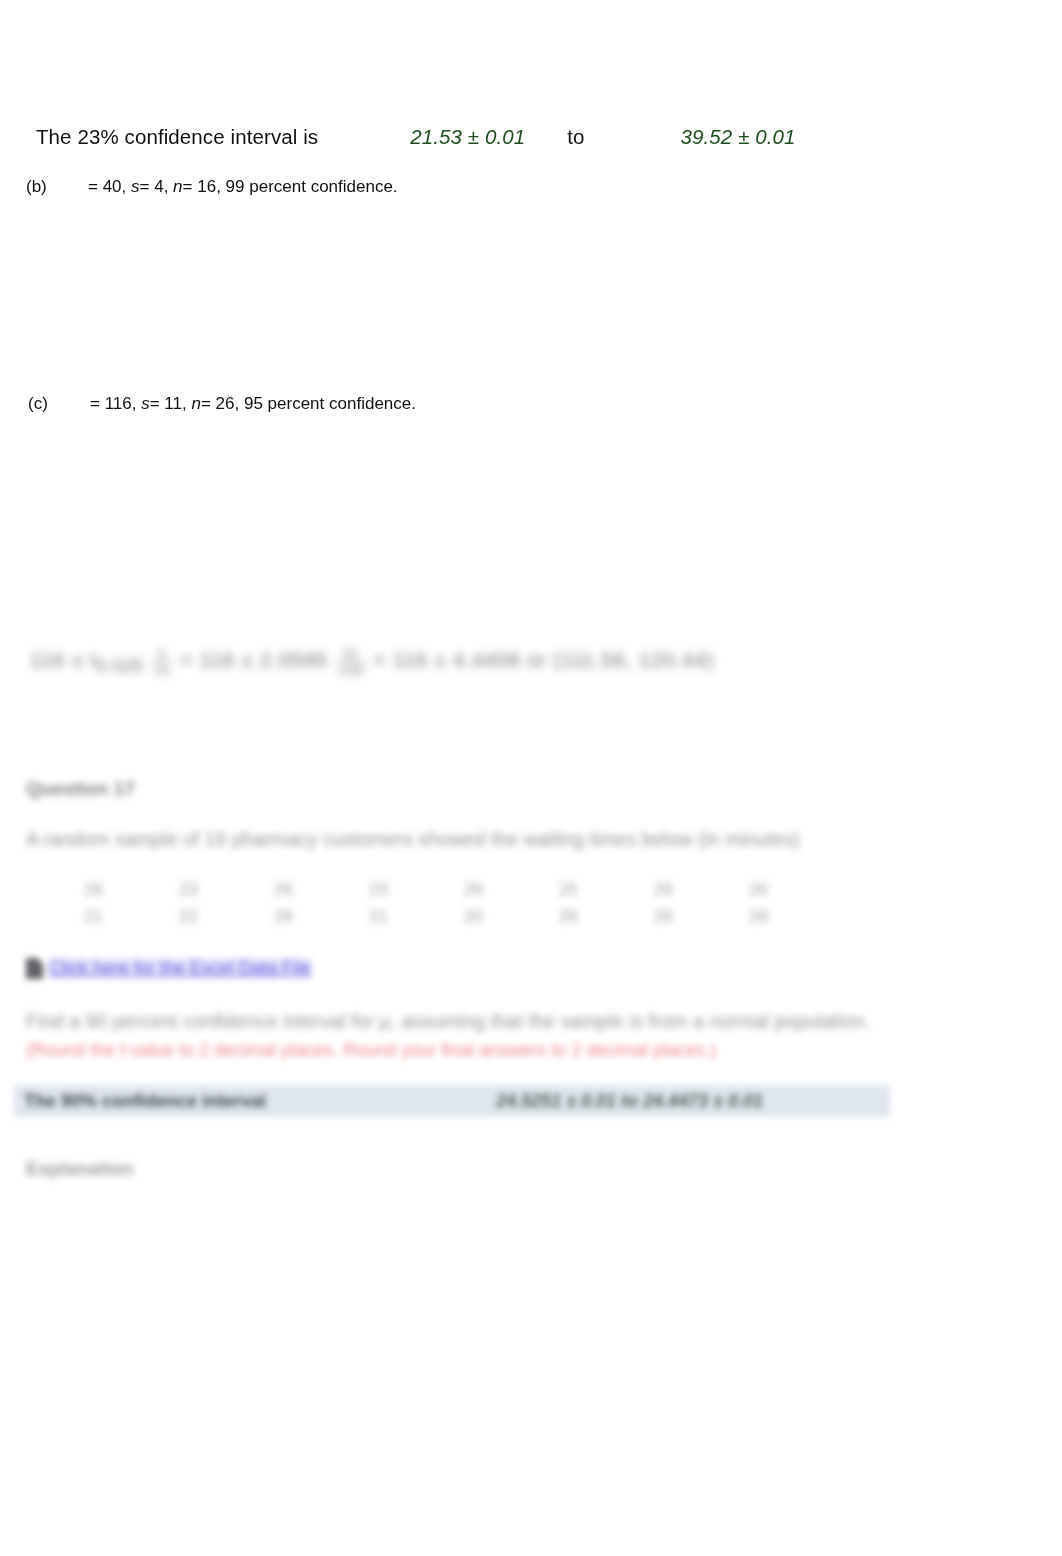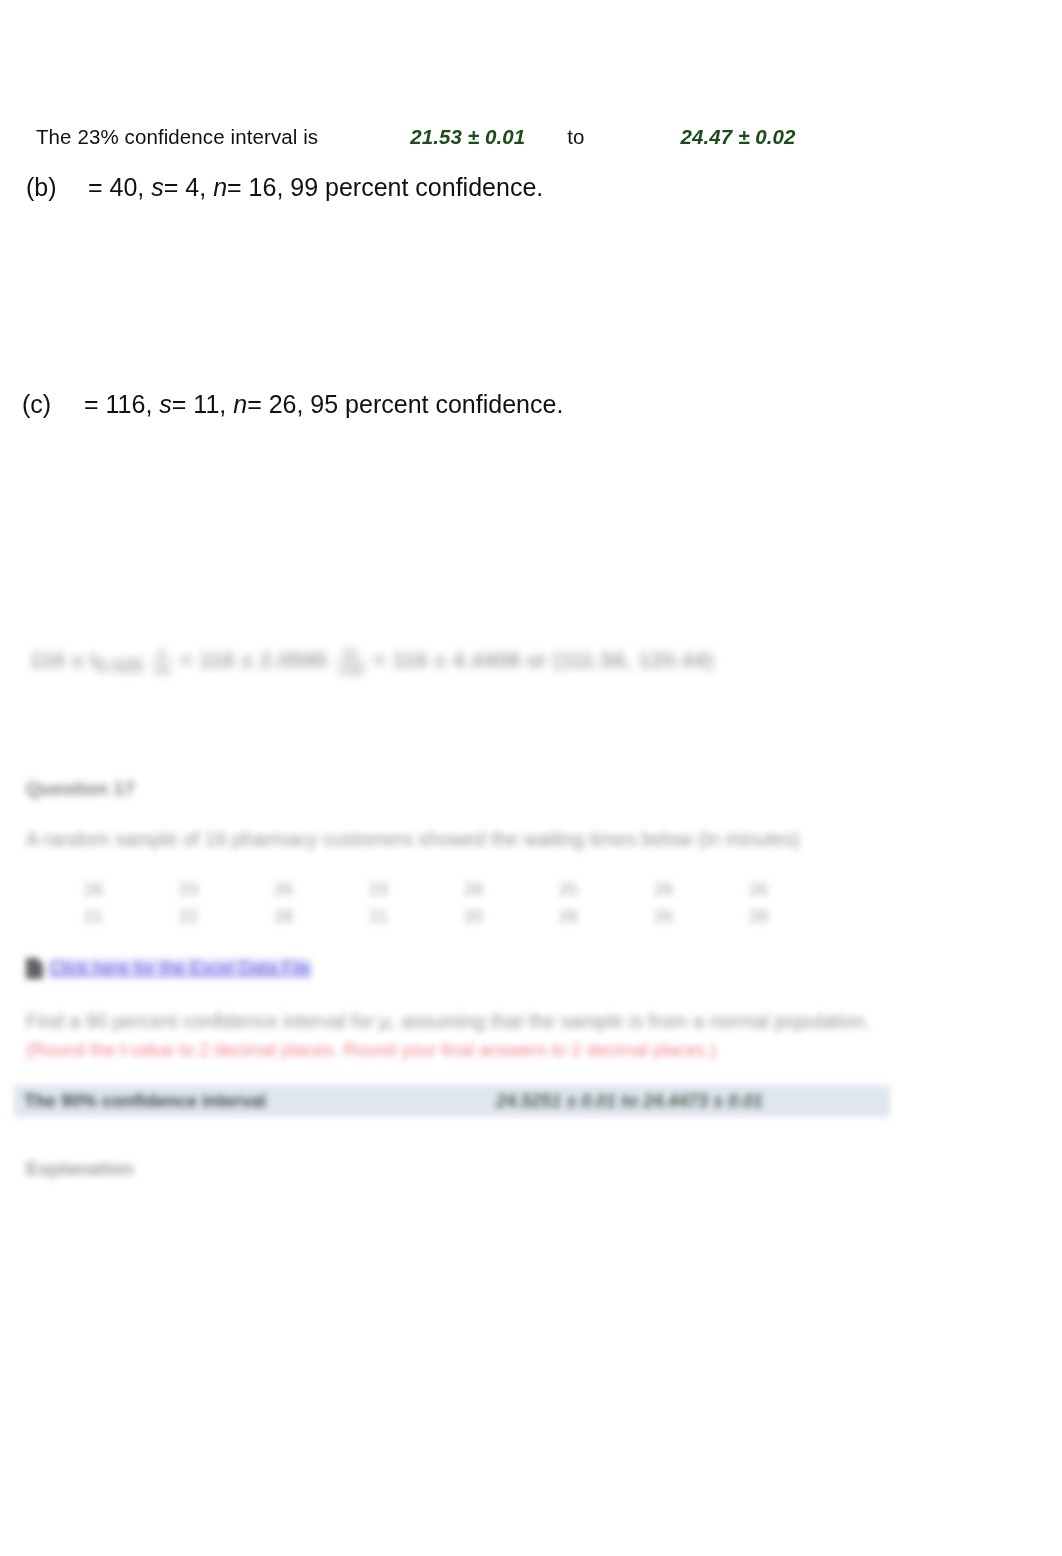--- a/index.html
+++ b/index.html
@@ -29,38 +29,38 @@
     top: 122px;
     font-size: 20.5px;
     line-height: 30px;
     white-space: nowrap;
     letter-spacing: 0.1px;
   }
   .ci-label { color: #111111; }
   .ci-value {
     color: #1d4d1d;
     font-style: italic;
-    font-weight: 700;
+    font-weight: 400;
   }
   .sp-1 { display: inline-block; width: 92px; }
   .sp-2 { display: inline-block; width: 42px; }
   .sp-3 { display: inline-block; width: 96px; }
 
   .item {
     position: absolute;
-    font-size: 25px;
+    font-size: 17px;
     line-height: 30px;
     white-space: nowrap;
     color: #111111;
   }
   .item .tag { display: inline-block; width: 62px; }
   .item i { font-style: italic; }
 
   .item-b { left: 26px; top: 172px; }
-  .item-c { left: 22px; top: 389px; }
+  .item-c { left: 28px; top: 389px; }
 
   
   .blur {
     position: absolute;
     color: #3a3a3a;
     white-space: nowrap;
     overflow: hidden;
   }
   .b-formula {
     left: 30px;
@@ -209,21 +209,21 @@
     opacity: 0.52;
     color: #3a3a3a;
   }
 </style>
 </head>
 <body>
 
 <div class="page">
 
   <div class="line-ci">
-    <span class="ci-label">The 23% confidence interval is</span><span class="sp-1"></span><span class="ci-value">21.53 ± 0.01</span><span class="sp-2"></span><span class="ci-label">to</span><span class="sp-3"></span><span class="ci-value">24.47 ± 0.02</span>
+    <span class="ci-label">The 23% confidence interval is</span><span class="sp-1"></span><span class="ci-value">21.53 ± 0.01</span><span class="sp-2"></span><span class="ci-label">to</span><span class="sp-3"></span><span class="ci-value">39.52 ± 0.01</span>
   </div>
 
   <div class="item item-b">
     <span class="tag">(b)</span><span>= 40,</span>
     <i>s</i><span>= 4,</span>
     <i>n</i><span>= 16, 99 percent confidence.</span>
   </div>
 
   <div class="item item-c">
     <span class="tag">(c)</span><span>= 116,</span>

